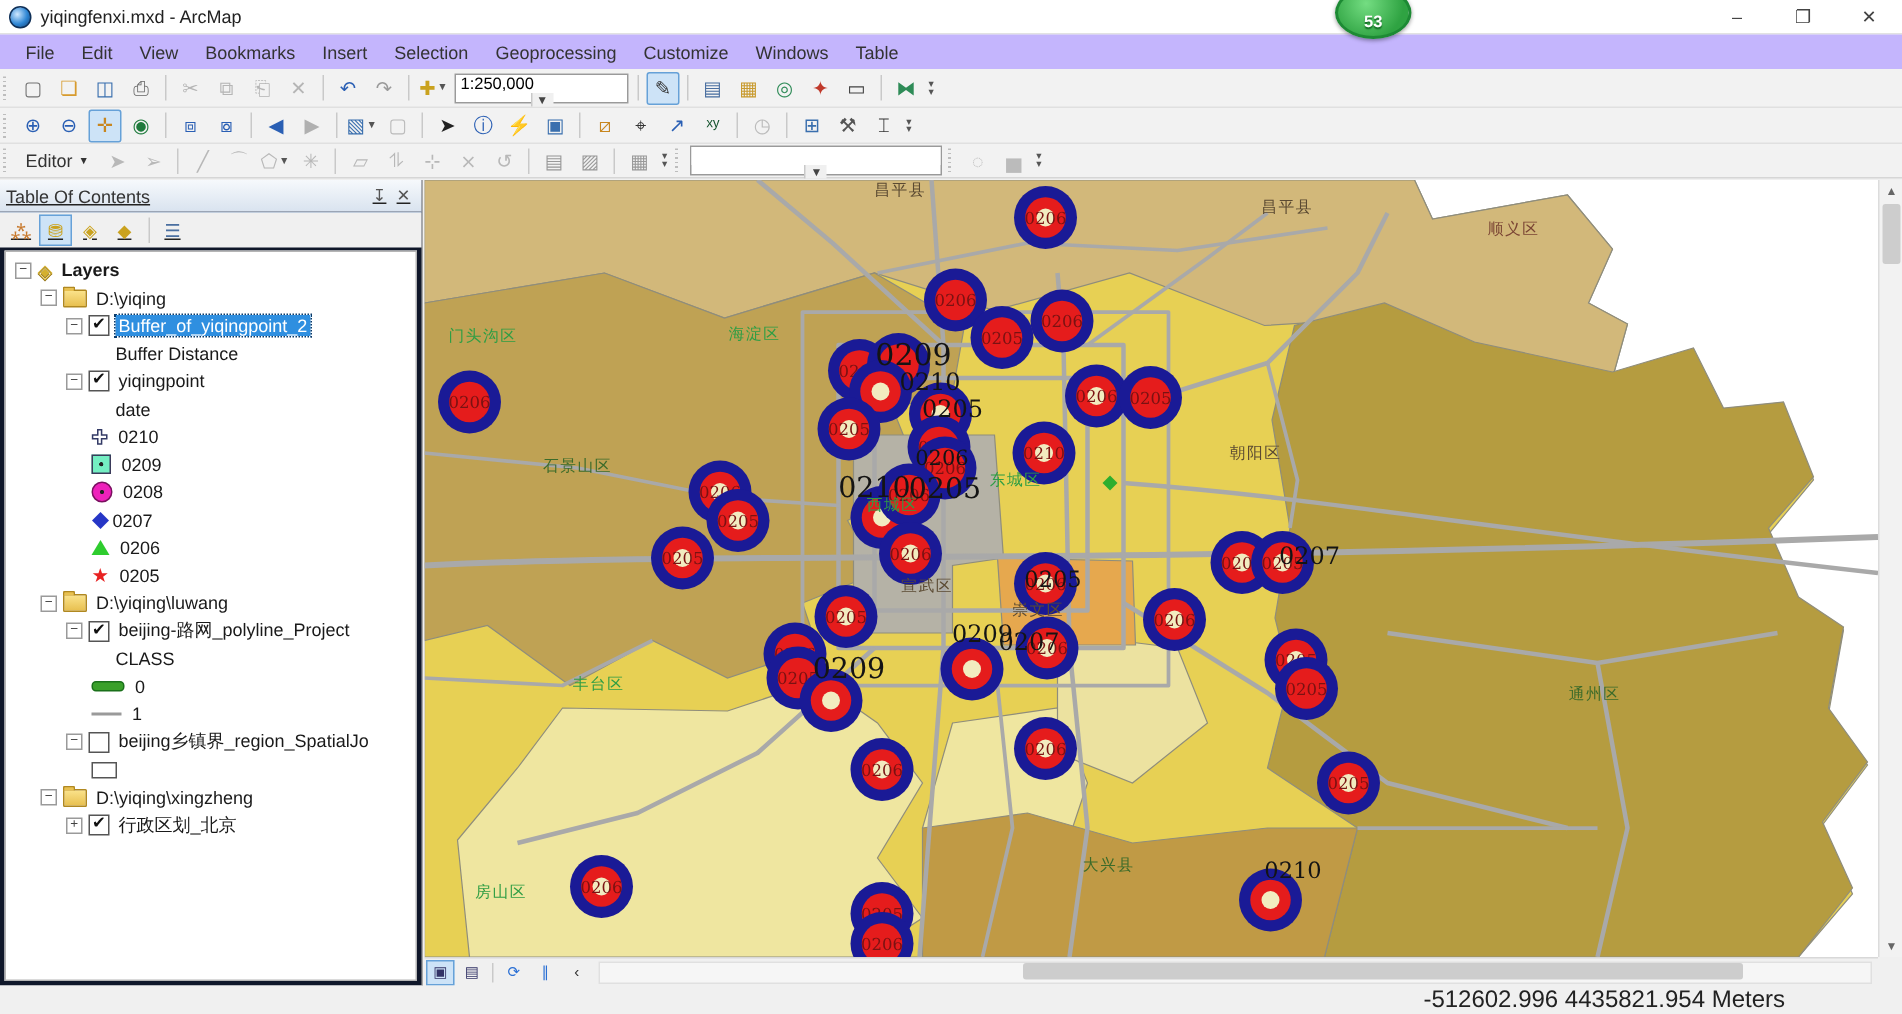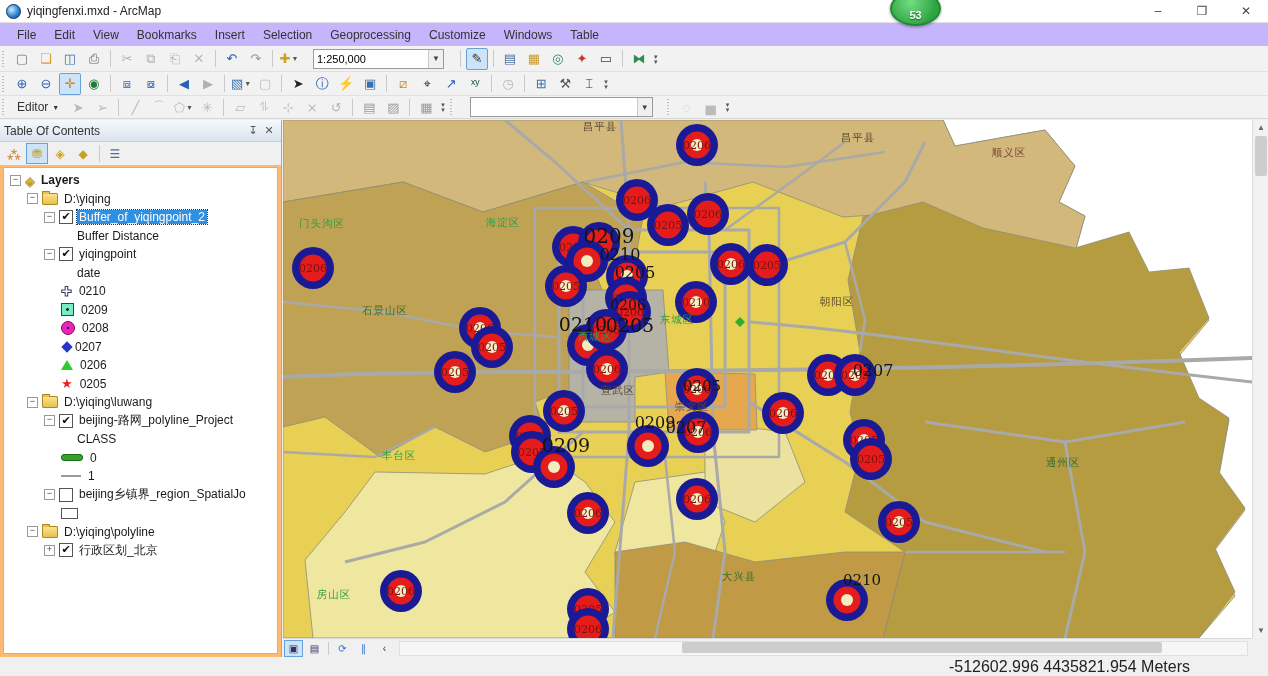--- a/index.html
+++ b/index.html
@@ -18,27 +18,27 @@
   
   .toolbar{position:absolute;left:0;width:1268px;background:#f2f2f2;display:flex;align-items:center;border-bottom:1px solid #e0e0e0;box-sizing:border-box;}
   #tb1{top:46px;height:26px;}
   #tb2{top:72px;height:24px;}
   #tb3{top:96px;height:23px;border-bottom:1px solid #d6d6d6;}
   .grip{width:5px;height:16px;margin:0 3px 0 2px;background:repeating-linear-gradient(180deg,#bdbdbd 0 1px,transparent 1px 3px);background-size:2px 100%;background-repeat:repeat-y;}
   .tbtn{min-width:20px;height:20px;display:flex;align-items:center;justify-content:center;font-size:13px;border:1px solid transparent;border-radius:2px;margin:0 1px;cursor:default;}
   .tbtn.active{background:#cde3f7;border-color:#66a1d8;}
   .tbtn .dd{font-size:7px;color:#555;margin-left:1px;}
   .tsep{width:1px;height:17px;background:#c9c9c9;margin:0 4px;}
-  .combo{display:flex;align-items:center;border:1px solid #9a9a9a;background:#fff;height:18px;margin:0 12px;}
+  .combo{display:flex;align-items:center;border:1px solid #9a9a9a;background:#fff;height:18px;margin:0 2px;flex-direction:column;}
   .combo input{border:none;outline:none;height:16px;font-size:11px;font-family:"Liberation Sans",sans-serif;padding:0 3px;}
   .combo .arrow{width:14px;height:100%;display:flex;align-items:center;justify-content:center;font-size:8px;color:#444;border-left:1px solid #c9c9c9;background:#f0f0f0;}
   .editor-label{display:flex;align-items:center;padding:2px 6px;border:1px solid transparent;font-size:12px;color:#333;}
   .overflow{display:flex;flex-direction:column;align-items:center;font-size:7px;color:#555;line-height:5px;margin:0 3px;}
   
-  .toc{position:absolute;left:0;top:120px;width:282px;height:537px;background:#fdba74;border-right:1px solid #a8a8a8;box-sizing:border-box;}
+  .toc{position:absolute;left:0;top:120px;width:282px;height:537px;background:#0f172a;border-right:1px solid #a8a8a8;box-sizing:border-box;text-decoration:underline;}
   .toc-header{height:21px;background:linear-gradient(#f6f9fc,#d9e3ef);border-bottom:1px solid #c2cedd;display:flex;align-items:center;padding:0 4px;}
   .toc-title{flex:1;font-size:12px;color:#333;}
   .toc-hbtn{width:16px;text-align:center;color:#555;font-size:11px;}
   .toc-toolbar{height:23px;display:flex;align-items:center;padding-left:3px;background:#f0f0f0;}
   .toc-tbtn{width:20px;height:19px;display:flex;align-items:center;justify-content:center;font-size:12px;border:1px solid transparent;margin-right:1px;}
   .toc-tbtn.active{background:#cde3f7;border:1px solid #66a1d8;}
   .toc-tree{position:absolute;left:3px;top:47px;right:3px;bottom:3px;background:#fff;border:1px solid #b5b5b5;overflow:hidden;padding-top:3px;}
   .trow{display:flex;align-items:center;height:18.5px;white-space:nowrap;font-size:12px;color:#1a1a1a;}
   .exp{width:9px;height:9px;border:1px solid #9a9a9a;background:#fff;font-size:9px;line-height:7px;text-align:center;color:#444;margin-right:4px;flex:none;}
   .chk{width:12px;height:12px;border:1px solid #555;background:#fff;margin-right:4px;flex:none;font-size:11px;line-height:11px;text-align:center;color:#111;}
@@ -422,21 +422,21 @@
           <span class="chk"></span>
           <span class="tlabel">beijing乡镇界_region_SpatialJo</span>
         </div>
         <div class="trow" style="padding-left: 57px;">
           <span class="sw sw-rect" style="background: rgb(255, 255, 255);"></span>
           <span class="tlabel"></span>
         </div>
         <div class="trow" style="padding-left: 23px;">
           <span class="exp">−</span>
           <span class="icon-folder"></span>
-          <span class="tlabel">D:\yiqing\polyline</span>
+          <span class="tlabel">D:\yiqing\xingzheng</span>
         </div>
         <div class="trow" style="padding-left: 40px;">
           <span class="exp">+</span>
           <span class="chk">✔</span>
           <span class="tlabel">行政区划_北京</span>
         </div>
       </div>
   </div>
 
   <div class="map-view">

